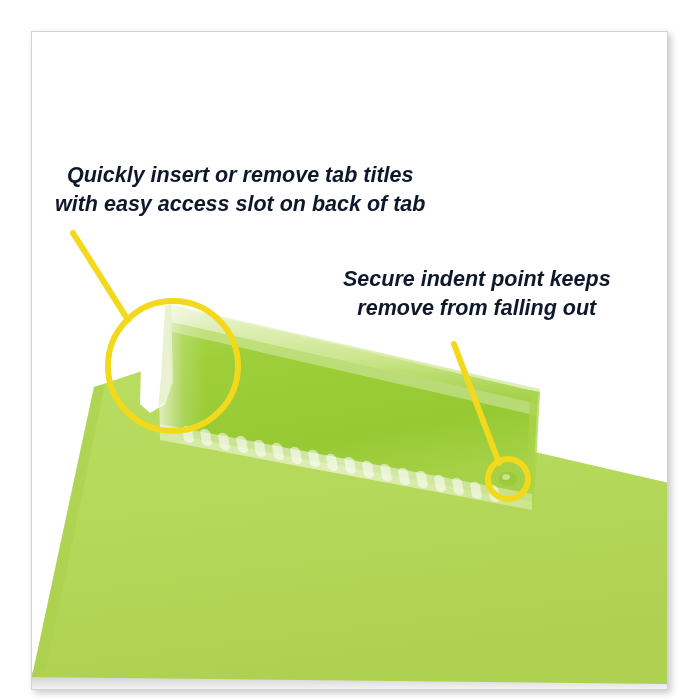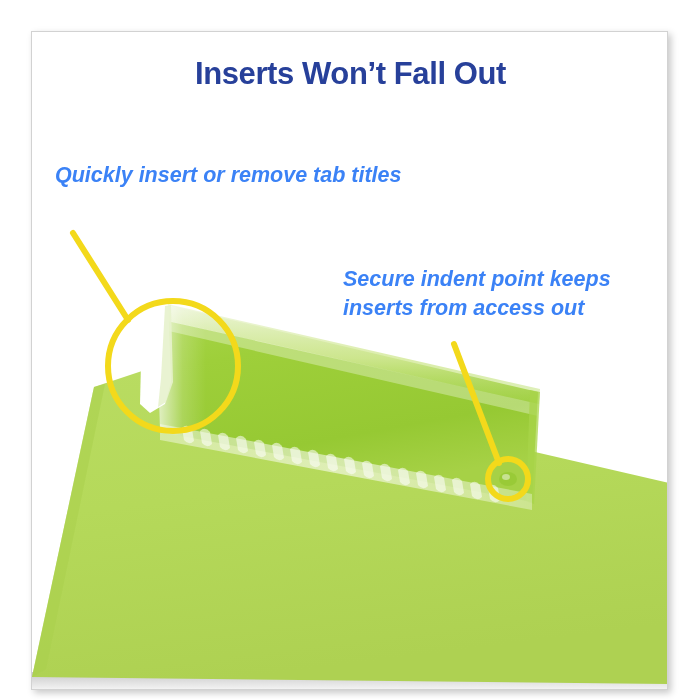--- a/index.html
+++ b/index.html
@@ -35,24 +35,25 @@
     font-size:31px;
     font-weight:bold;
     letter-spacing:-0.4px;
     white-space:nowrap;
   }
   
   .callout{
     position:absolute;
     font-style:italic;
     font-weight:bold;
-    color:#3b82f6;
+    color:#0f172a;
     font-size:21.5px;
     line-height:29px;
     white-space:nowrap;
+    text-align:center;
   }
   #callout-1{ left:23px; top:129px; }
   #callout-2{ left:311px; top:233px; }
 
   
   #photo{
     position:absolute;
     left:0; top:0;
     width:637px; height:659px;
   }
@@ -157,25 +158,25 @@
         <ellipse cx="474" cy="445" rx="4" ry="3" fill="#ffffff" opacity="0.45"></ellipse>
 
         <line x1="41" y1="201" x2="96" y2="288" stroke="#f3d91b" stroke-width="6" stroke-linecap="round"></line>
         <circle cx="141" cy="334" r="65" fill="none" stroke="#f3d91b" stroke-width="6"></circle>
 
         <line x1="422" y1="312" x2="467" y2="431" stroke="#f3d91b" stroke-width="6" stroke-linecap="round"></line>
         <circle cx="476" cy="447" r="20" fill="none" stroke="#f3d91b" stroke-width="6"></circle>
       </svg>
     </div>
 
-    <div id="title">Inserts Won’t Fall Out</div>
 
     <div id="callout-1" class="callout">
       <div>Quickly insert or remove tab titles</div>
+      <div>with easy access slot on back of tab</div>
     </div>
 
     <div id="callout-2" class="callout">
       <div>Secure indent point keeps</div>
-      <div>inserts from access out</div>
+      <div>remove from falling out</div>
     </div>
 
   </div>
 </div>
 
 </body></html>

